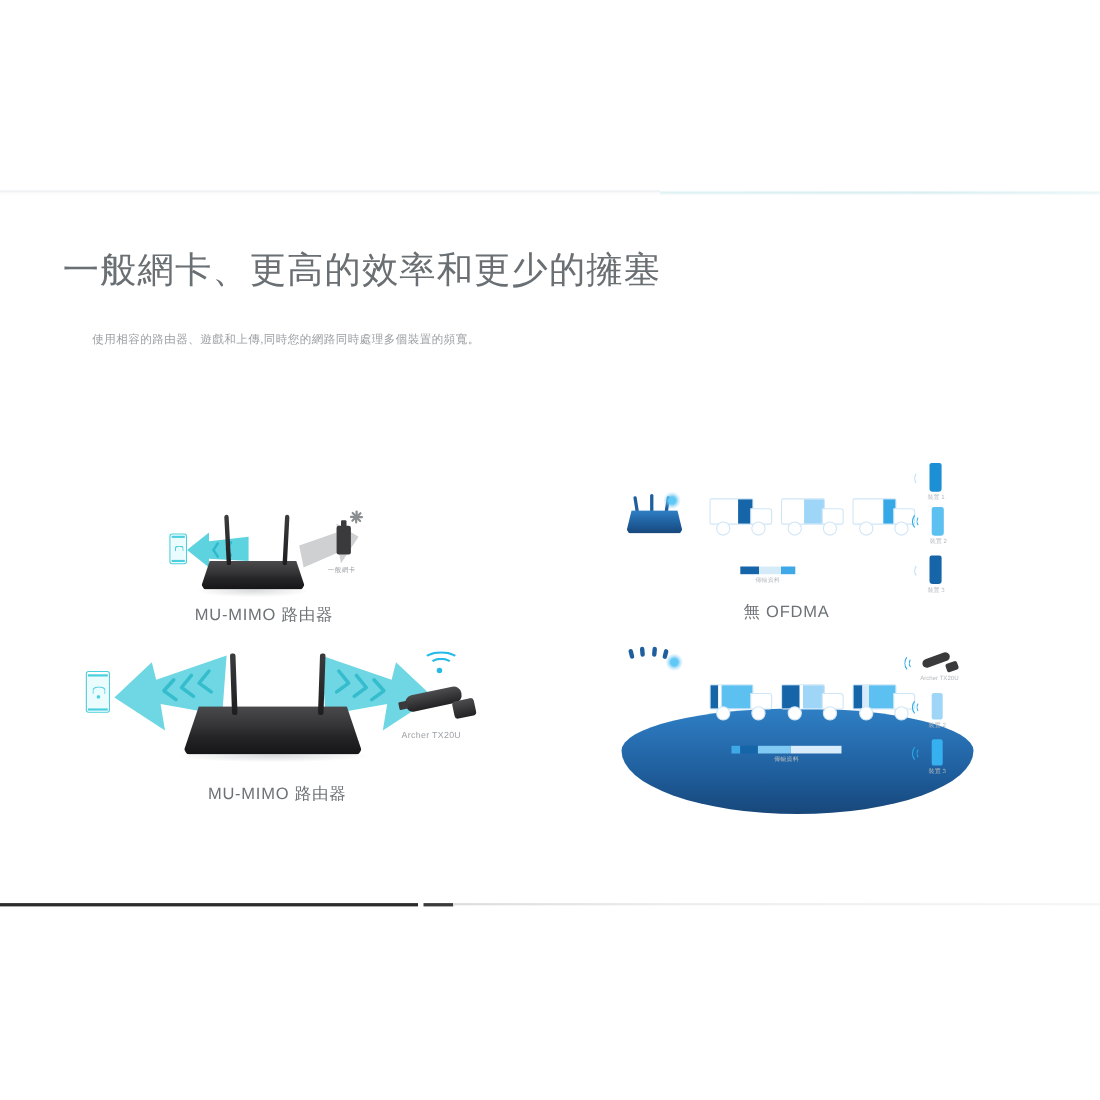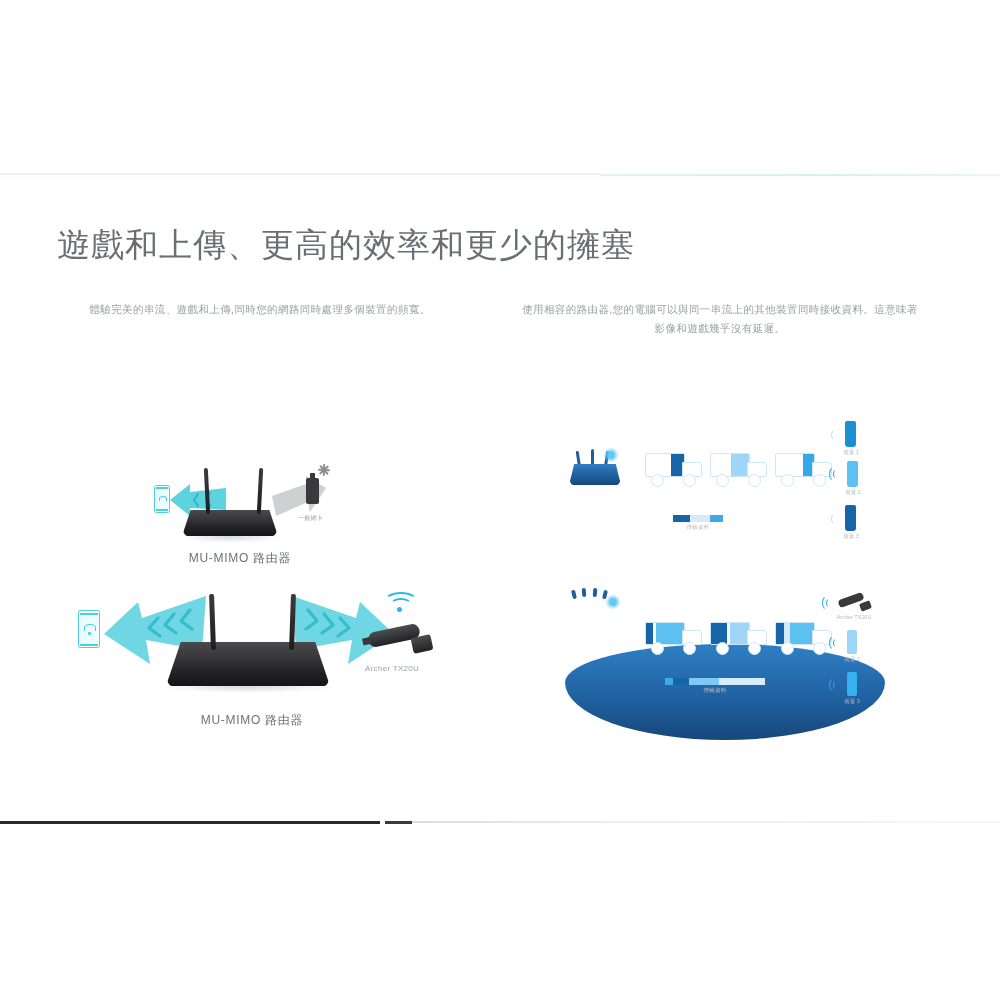--- a/index.html
+++ b/index.html
@@ -46,21 +46,21 @@
   .col-desc{
     text-align:center;color:#9b9fa3;
     font-size:10.5px;line-height:19px;letter-spacing:.4px;margin:0;
     font-weight:400;
   }
 
   
   .illus{position:absolute;}
   .cap{
     position:absolute;text-align:center;width:100%;
-    color:#6d7276;font-size:12px;letter-spacing:.7px;
+    color:#6d7276;font-size:15px;letter-spacing:.7px;
   }
 
   
   .phone{
     position:absolute;border:1.4px solid #49cfdd;border-radius:2.5px;background:#fff;
   }
   .phone .scr{position:absolute;left:1px;right:1px;top:3px;bottom:3px;background:#eafcfe;}
   .phone .bar{position:absolute;left:1px;right:1px;height:2px;background:#49cfdd;}
 
   
@@ -134,24 +134,24 @@
 <body>
 
 <div class="page">
 
   <div class="top-band">
     <div class="grey"></div>
     <div class="teal"></div>
     <div class="under"></div>
   </div>
 
-  <div class="headline">遊戲和上傳、更高的效率和更少的擁塞</div>
+  <div class="headline">一般網卡、更高的效率和更少的擁塞</div>
 
   <div class="col left">
-    <div class="col-desc">體驗完美的串流、遊戲和上傳,同時您的網路同時處理多個裝置的頻寬。</div>
+    <div class="col-desc">使用相容的路由器、遊戲和上傳,同時您的網路同時處理多個裝置的頻寬。</div>
   </div>
 
   <div class="illus" style="left:120px;top:440px;width:240px;height:130px;">
 
     <div class="phone" style="left:34px;top:45px;width:14px;height:26px;">
       <div class="scr"></div>
       <div class="bar" style="top:1px;"></div>
       <div class="bar" style="bottom:1px;"></div>
       <div style="position:absolute;left:4px;top:10px;width:6px;height:4px;border:1.2px solid #49cfdd;border-bottom:none;border-radius:50% 50% 0 0;"></div>
     </div>
@@ -228,21 +228,20 @@
     <div class="tx20u" style="left:306px;top:42px;width:70px;height:34px;">
       <div class="tx-stick"></div>
       <div class="tx-cap"></div>
     </div>
     <div class="tiny-label" style="left:303px;top:84px;font-size:8px;">Archer TX20U</div>
 
     <div class="cap" style="left:0;top:132px;">MU-MIMO 路由器</div>
   </div>
 
   <div class="col right">
-    <div class="col-desc">使用相容的路由器,您的電腦可以與同一串流上的其他裝置同時接收資料。這意味著影像和遊戲幾乎沒有延遲。</div>
   </div>
 
   <div class="illus" style="left:565px;top:415px;width:320px;height:160px;">
 
     <div class="router-blue" style="left:4px;top:36px;width:52px;height:34px;">
       <div class="rb-ant" style="left:8px;top:0;height:18px;transform:rotate(-9deg);"></div>
       <div class="rb-ant" style="left:22px;top:-2px;height:20px;"></div>
       <div class="rb-ant" style="left:36px;top:0;height:18px;transform:rotate(9deg);"></div>
       <div class="rb-glow" style="left:34px;top:-4px;"></div>
       <div class="rb-body"></div>
@@ -300,20 +299,21 @@
     </div>
 
     <div class="dev" style="left:262px;top:88px;width:48px;height:36px;">
       <div class="sig-ico" style="left:0;top:8px;width:12px;height:14px;">
         <i style="left:4px;top:2px;width:8px;height:10px;border-color:transparent transparent transparent #bcdff5;"></i>
       </div>
       <div class="dev-phone" style="left:18px;top:2px;width:11px;height:26px;background:#1565a8;border-radius:2px 2px 3px 3px;"></div>
       <div class="dev-lab" style="left:2px;top:30px;width:44px;">裝置 3</div>
     </div>
 
+    <div class="cap" style="left:20px;top:132px;width:260px;">無 OFDMA</div>
   </div>
 
   <div class="illus" style="left:565px;top:590px;width:320px;height:150px;">
 
     <div class="router-blue2" style="left:4px;top:30px;width:54px;height:30px;">
       <div class="rb2-ant" style="position:absolute;left:7px;top:0;transform:rotate(-14deg);"></div>
       <div class="rb2-ant" style="position:absolute;left:17px;top:-2px;transform:rotate(-5deg);"></div>
       <div class="rb2-ant" style="position:absolute;left:28px;top:-2px;transform:rotate(5deg);"></div>
       <div class="rb2-ant" style="position:absolute;left:38px;top:0;transform:rotate(14deg);"></div>
       <div class="rb-glow" style="left:40px;top:4px;"></div>

